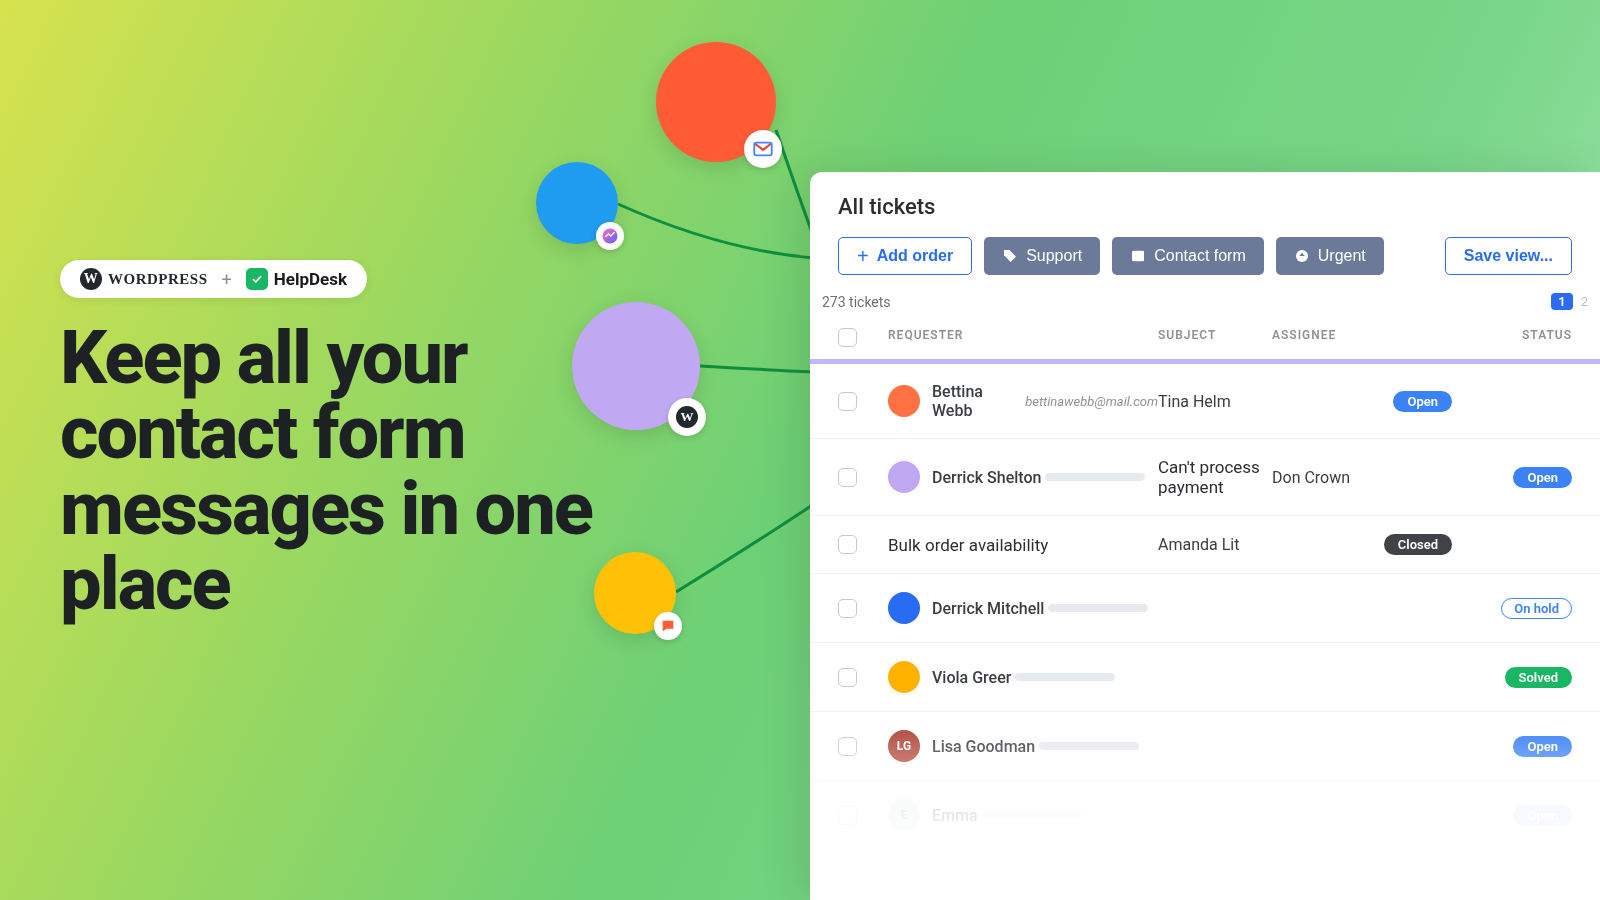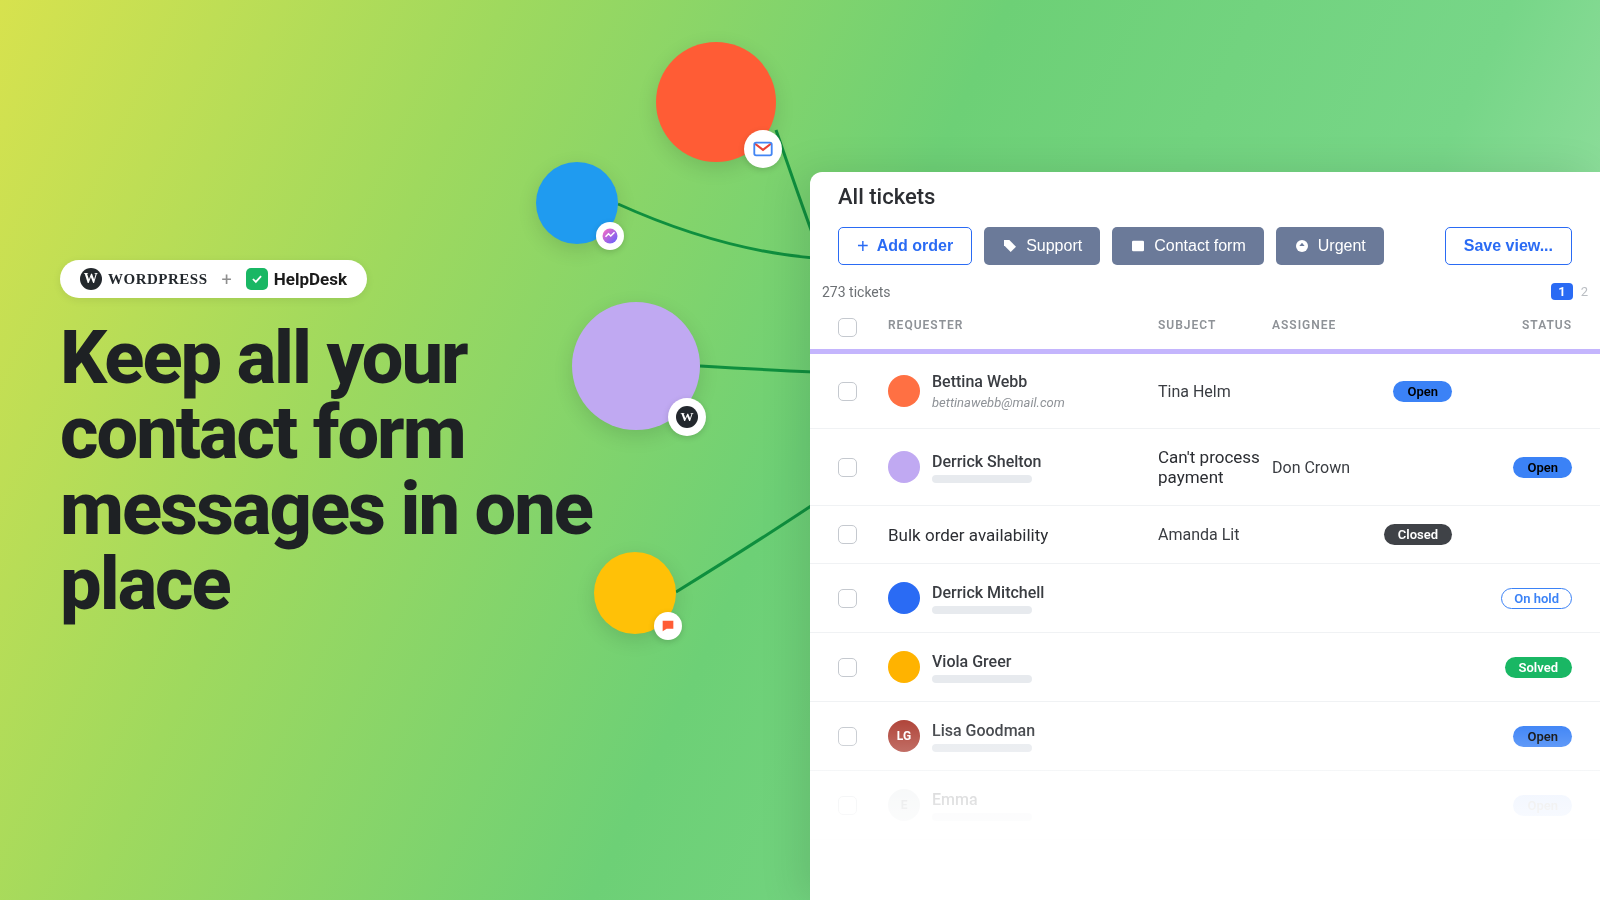--- a/index.html
+++ b/index.html
@@ -41,21 +41,21 @@
 
   .connector{position:absolute;left:0;top:0;pointer-events:none;}
 
   
   .panel{
     position:absolute; left:810px; top:172px; right:0; bottom:0;
     background:#fff; border-radius:12px 0 0 0;
     box-shadow:-12px 0 40px rgba(0,0,0,.10);
     display:flex;flex-direction:column;overflow:hidden;
   }
-  .panel-title{padding:12px 28px 18px;font-size:22px;font-weight:500;color:#2c2e33;}
+  .panel-title{padding:22px 28px 18px;font-size:22px;font-weight:500;color:#2c2e33;}
 
   .filter-row{display:flex;gap:12px;padding:0 28px 12px;align-items:center;}
   .btn{display:flex;align-items:center;gap:8px;height:38px;padding:0 18px;border-radius:5px;font-size:16px;font-weight:600;cursor:pointer;border:none;}
   .btn.add{background:#fff;border:1.5px solid #2a6bf4;color:#2a6bf4;}
   .btn.add .plus{font-size:20px;font-weight:400;line-height:0;}
   .btn.chip{background:#6b7a99;color:#fff;font-weight:500;}
   .btn.chip svg{width:16px;height:16px;fill:#fff;}
   .btn.save{background:#fff;border:1.5px solid #2a6bf4;color:#2a6bf4;margin-left:auto;}
 
   .meta-row{display:flex;align-items:center;padding:6px 12px;font-size:14px;color:#6d7175;}
@@ -63,32 +63,32 @@
   .pg{font-size:13px;color:#b9bdc2;}
   .pg.current{background:#2a6bf4;color:#fff;border-radius:4px;padding:1px 7px;font-weight:600;}
 
   .thead{display:grid;grid-template-columns:50px 270px 1fr 180px 120px;padding:12px 28px;font-size:12px;letter-spacing:1px;color:#8e9297;font-weight:600;border-bottom:5px solid #c4b5fd;}
   .thead .st{justify-self:end;}
   .thead .cb,.trow .cb{width:19px;height:19px;border:1.5px solid #c5c9cf;border-radius:5px;}
 
   .trow{display:grid;grid-template-columns:50px 270px 1fr 180px 120px;align-items:center;padding:18px 28px;border-bottom:1px solid #f0f2f4;}
   .trow .req{display:flex;gap:12px;align-items:center;}
   .trow .av{width:32px;height:32px;border-radius:50%;flex-shrink:0;display:flex;align-items:center;justify-content:center;font-size:12px;font-weight:700;color:#fff;}
-  .trow .who{display:flex;flex-direction:column;gap:4px;}
+  .trow .who{display:flex;flex-direction:row;gap:4px;align-items:center;}
   .trow .name{font-size:16px;color:#3a3d42;font-weight:500;}
   .trow .email{font-size:13px;color:#8e9297;font-style:italic;}
   .ph{background:#e7eaee;border-radius:999px;height:8px;}
   .ph.sm{width:100px;}
   .ph.lg{width:230px;height:10px;}
   .ph.md{width:80px;height:10px;}
   .subj{font-size:17px;color:#2c2e33;}
   .asg{font-size:16px;color:#3a3d42;}
   .status{justify-self:end;}
   .pill{display:inline-block;padding:3px 14px;border-radius:999px;font-size:13px;font-weight:600;}
-  .pill.open{background:#3b82f6;color:#000000;}
+  .pill.open{background:#3b82f6;color:#ffffff;}
   .pill.closed{background:#3f4247;color:#fff;}
   .pill.hold{background:#fff;border:1.5px solid #3b82f6;color:#3b82f6;padding:2px 12px;}
   .pill.solved{background:#19b764;color:#fff;}
   .pill.faded{opacity:.35}
 
   
   .fade-mask{position:absolute;left:0;right:0;bottom:0;height:180px;background:linear-gradient(180deg,rgba(255,255,255,0) 0%,#fff 80%);pointer-events:none;}
   .trow.faded{opacity:.35;}
 </style>
 </head>

